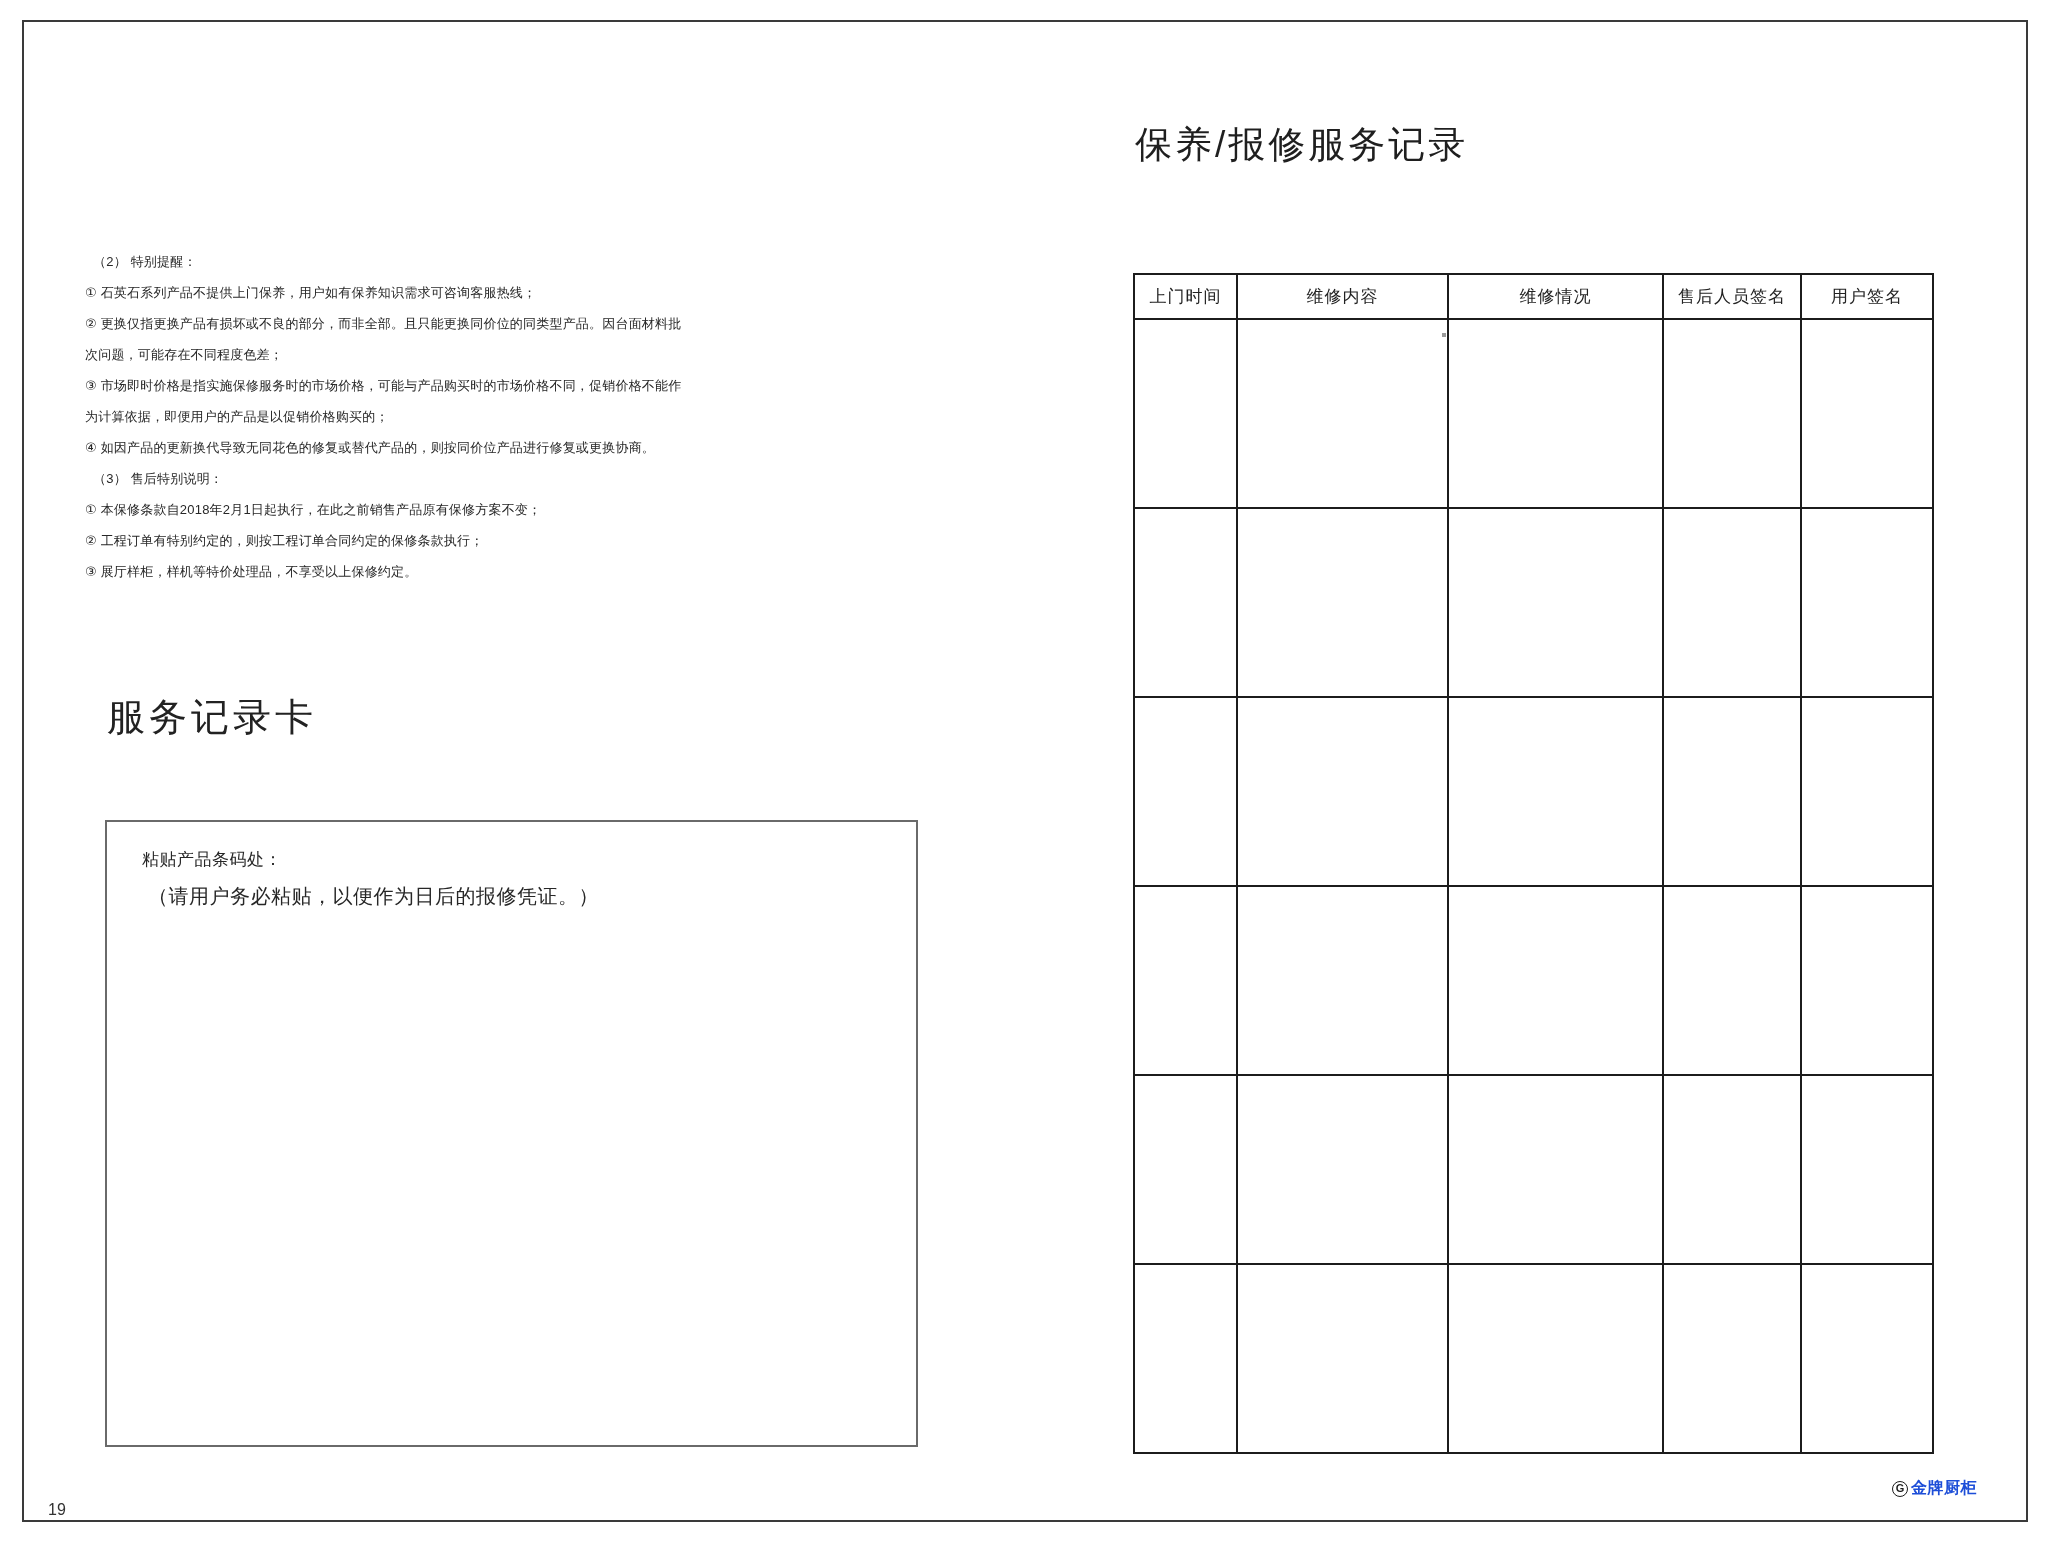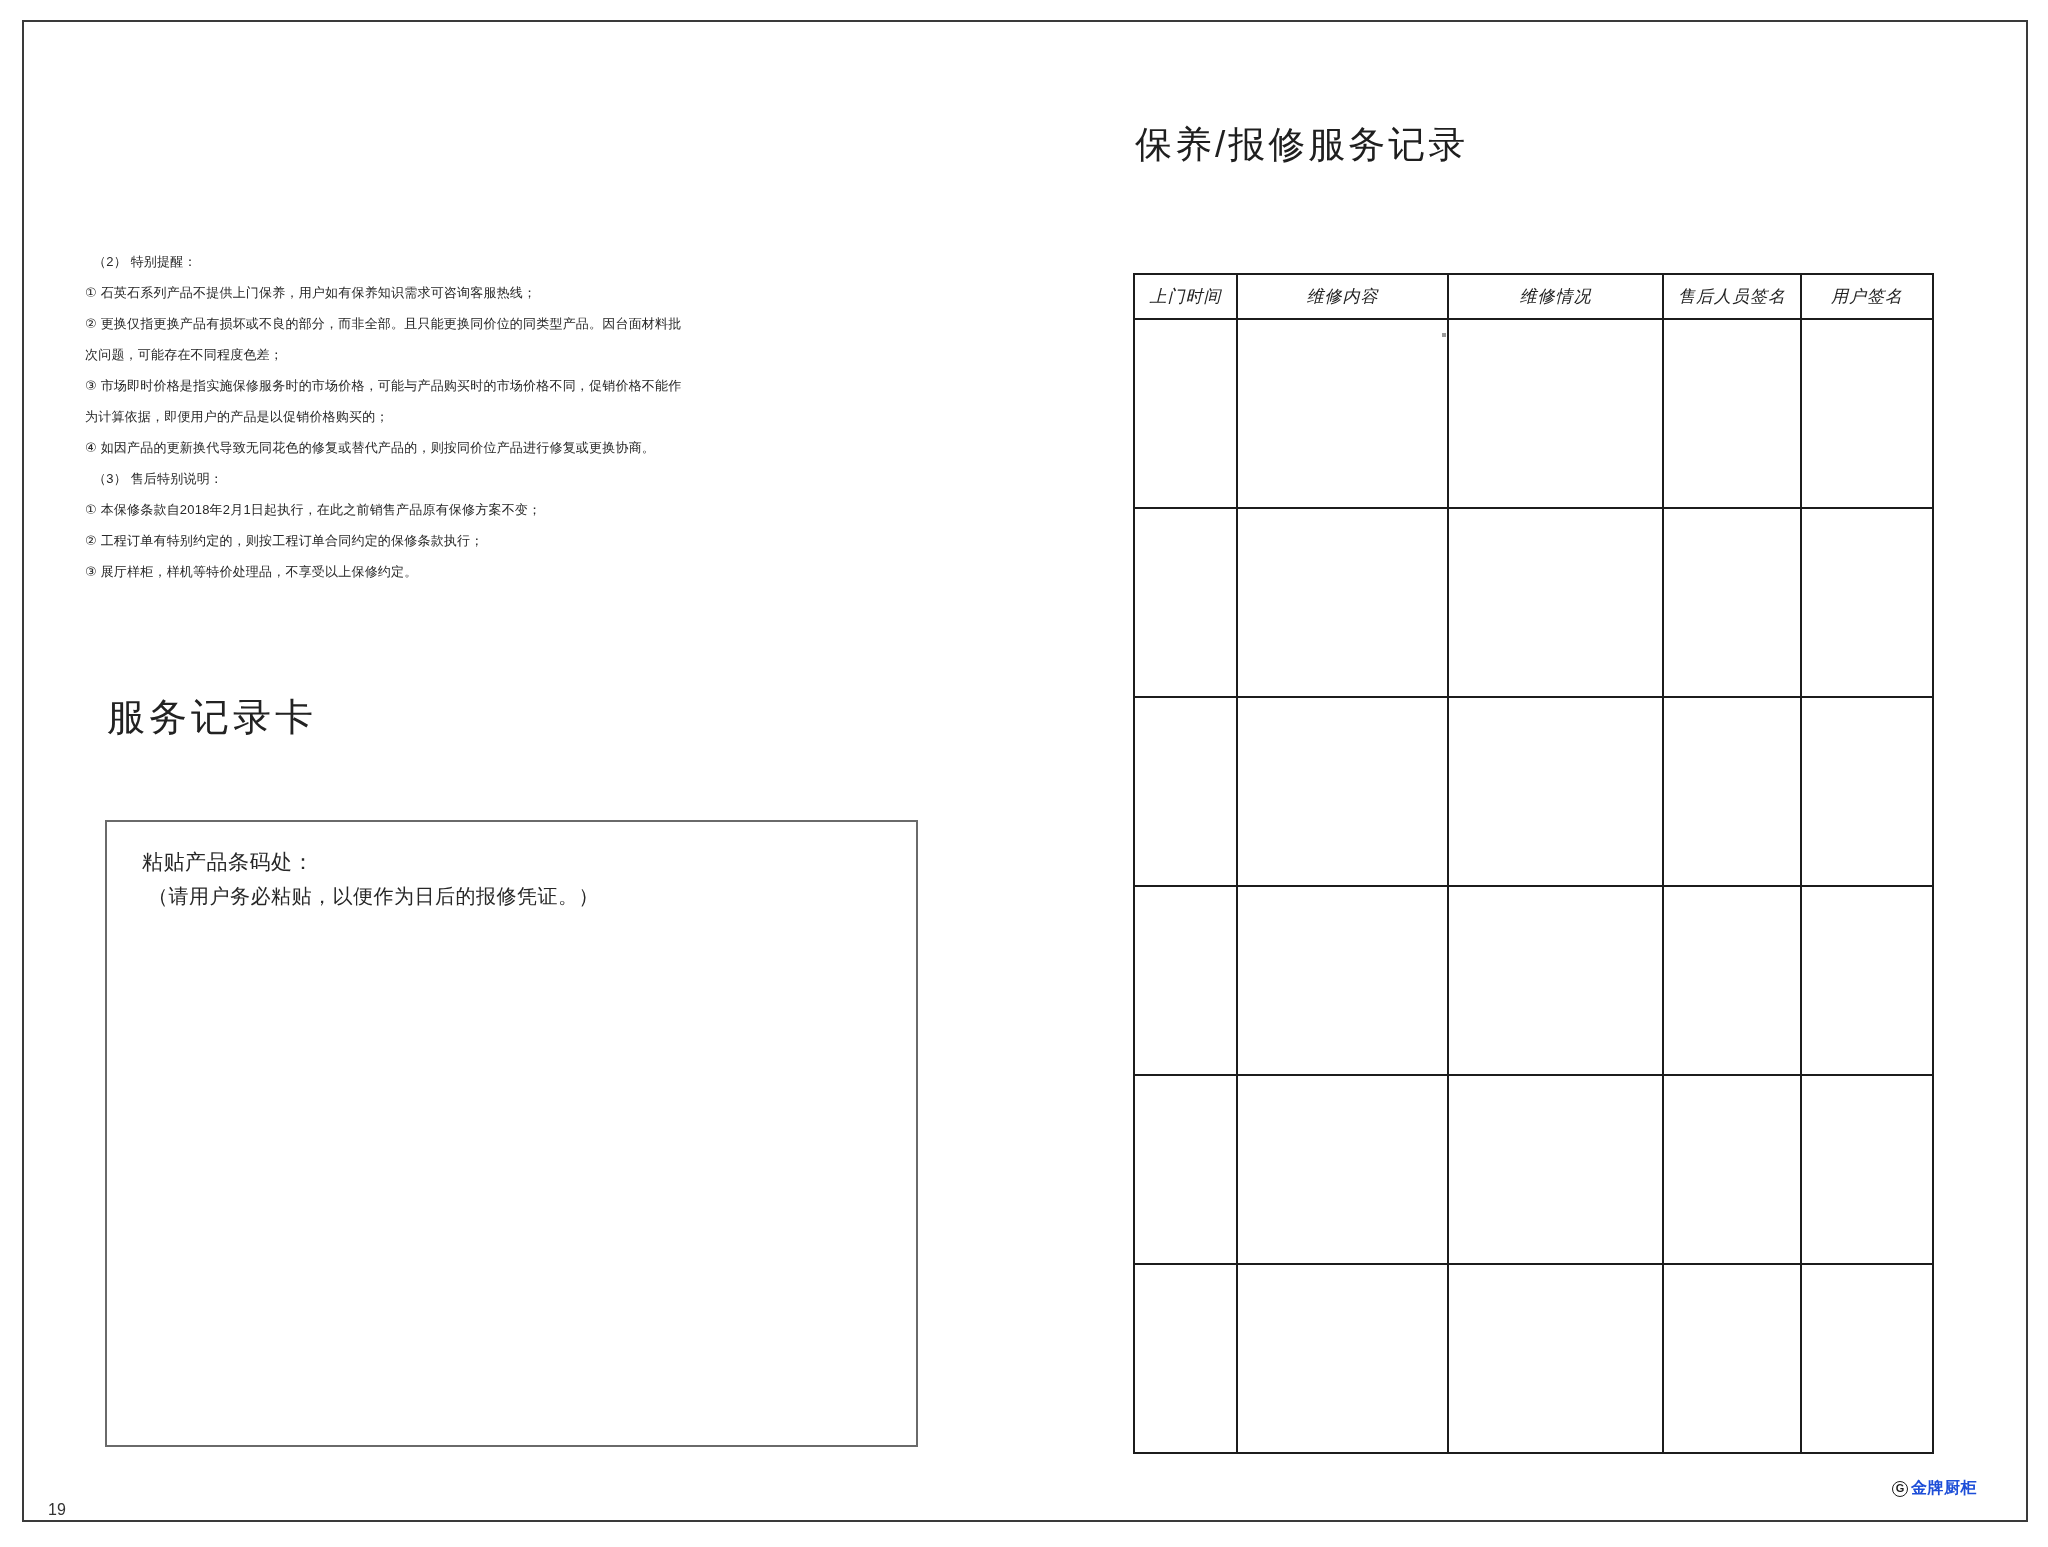--- a/index.html
+++ b/index.html
@@ -14,31 +14,31 @@
   .notes { position:absolute; left:85px; top:246px; width:712px; }
   .notes .line { height:31px; line-height:31px; font-size:13px; letter-spacing:0.2px;
                  white-space:nowrap; color:#272727; }
   .notes .line.indent { padding-left:8px; }
 
   .section-title { position:absolute; left:107px; top:692px; font-size:38px;
                    letter-spacing:4px; color:#222222; font-weight:500; white-space:nowrap; }
 
   .barcode-box { position:absolute; left:105px; top:820px; width:813px; height:627px;
                  border:2px solid #6a6a6a; background:#ffffff; }
-  .barcode-box .bline1 { position:absolute; left:35px; top:26px; font-size:21px;
+  .barcode-box .bline1 { position:absolute; left:35px; top:26px; font-size:17px;
                          letter-spacing:0.5px; color:#272727; white-space:nowrap; }
   .barcode-box .bline2 { position:absolute; left:41px; top:61px; font-size:20px;
                          letter-spacing:0.5px; color:#272727; white-space:nowrap; }
 
   
   .record-title { position:absolute; left:1135px; top:120px; font-size:37px;
                   letter-spacing:3px; color:#1f1f1f; font-weight:500; white-space:nowrap; }
 
   table.service { position:absolute; left:1133px; top:273px; width:799px;
-                  border-collapse:collapse; table-layout:fixed;font-style:italic; }
+                  border-collapse:collapse; table-layout:fixed; }
   table.service th, table.service td { border:2px solid #1c1c1c; background:#ffffff; }
   table.service th { height:45px; font-size:17px; font-weight:500; letter-spacing:1px;
                      color:#222222; text-align:center; vertical-align:middle; }
   table.service td { height:189px; }
 
   .artifact-dot { position:absolute; left:1442px; top:333px; width:4px; height:4px;
                   background:#9a9a9a; }
 
   
   .page-number { position:absolute; left:48px; top:1477px; font-size:16px; color:#333333;margin-top:24px; }

